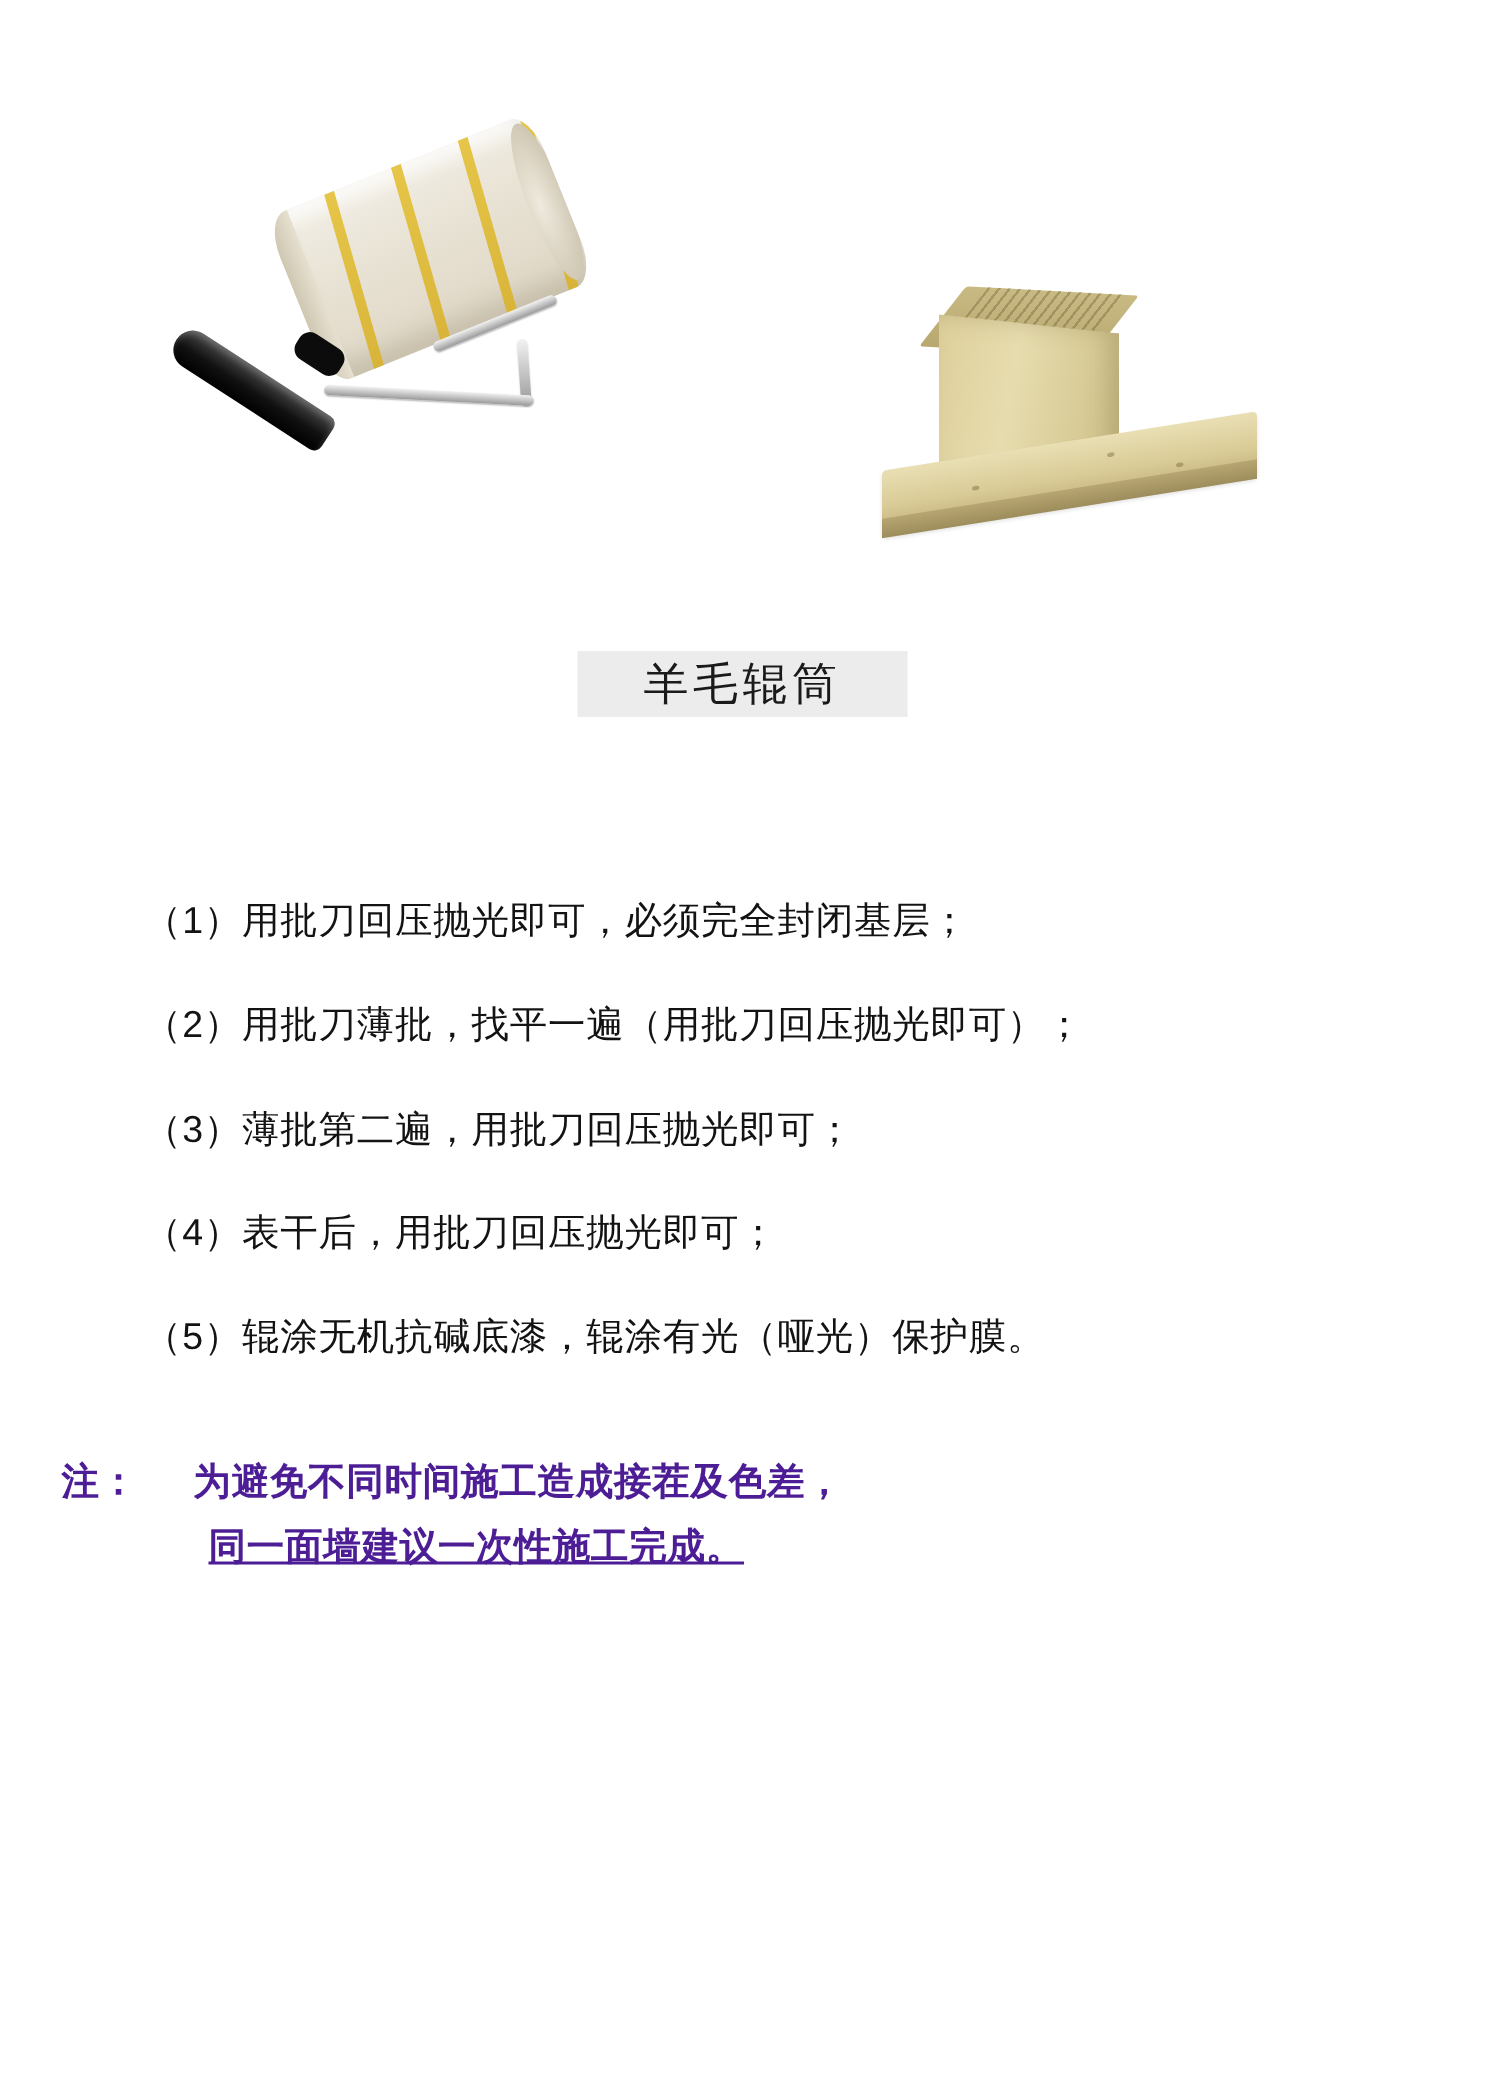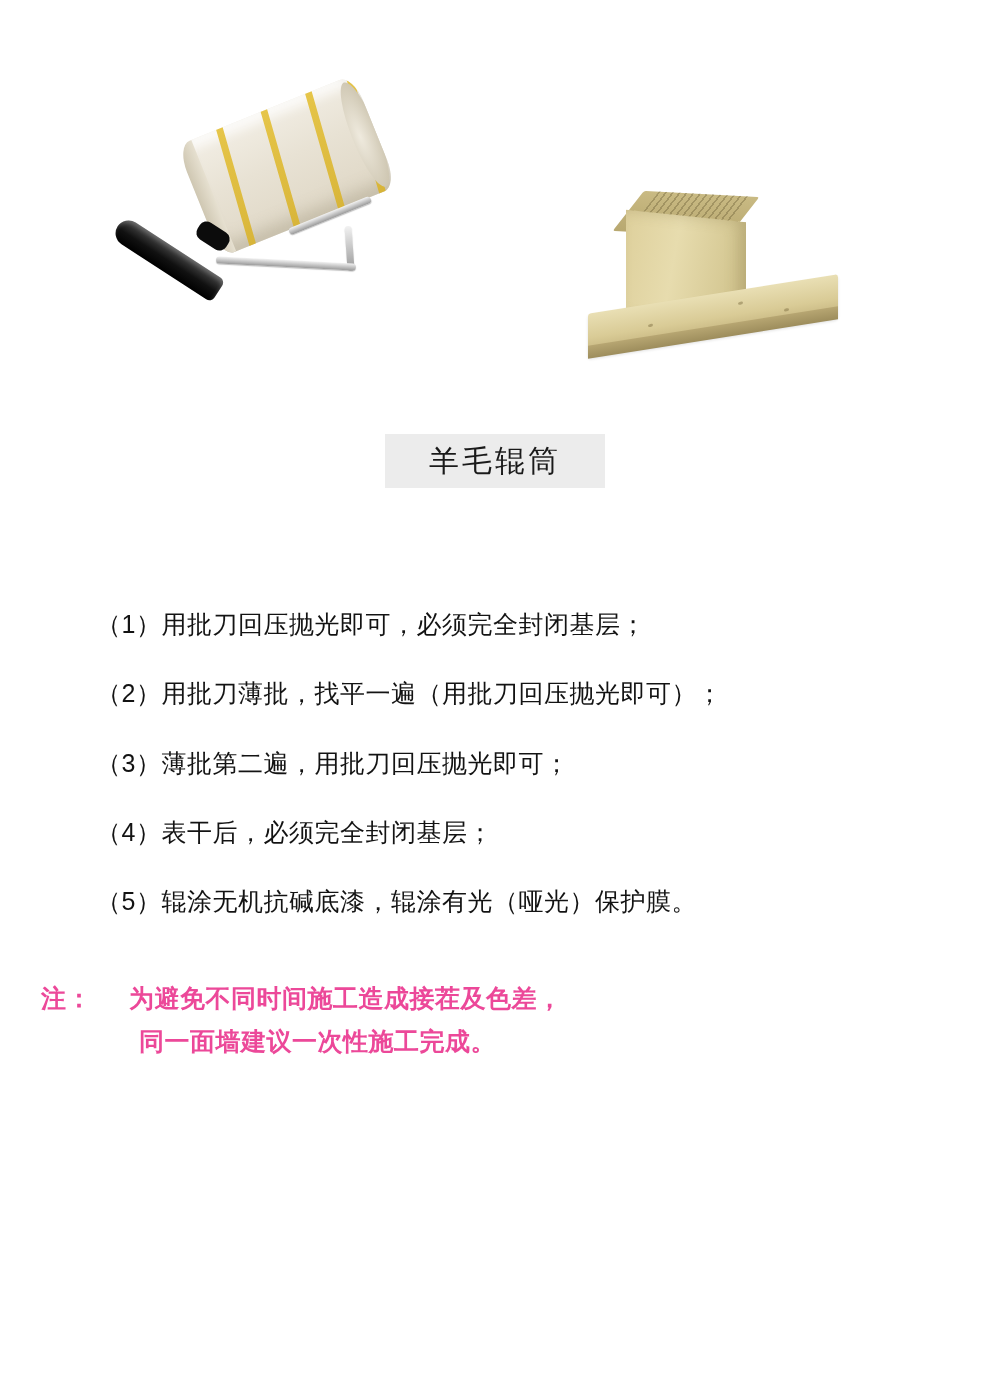--- a/index.html
+++ b/index.html
@@ -223,21 +223,21 @@
 
   
   .captions {
     margin-top: 46px;
     display: flex;
     justify-content: center;
     gap: 140px;
   }
   .caption {
     width: 220px;
-    height: 54px;
+    height: 44px;
     background: #ececec;
     display: flex;
     align-items: center;
     justify-content: center;
     font-size: 30px;
     letter-spacing: 3px;
     color: #1a1a1a;
   }
 
   
@@ -270,20 +270,21 @@
     font-size: 25px;
     font-weight: bold;
     line-height: 1.7;
     letter-spacing: .5px;
   }
   .note-line {
     display: block;
   }
   .note-indent {
     padding-left: 98px;
+    text-decoration: underline;
   }
 </style>
 </head>
 <body>
 
 <div class="page">
 
 
   <div class="products">
 
@@ -333,29 +334,29 @@
     <div class="step">
       <span class="step-num">（2）</span>
       <span class="step-text">用批刀薄批，找平一遍（用批刀回压抛光即可）；</span>
     </div>
     <div class="step">
       <span class="step-num">（3）</span>
       <span class="step-text">薄批第二遍，用批刀回压抛光即可；</span>
     </div>
     <div class="step">
       <span class="step-num">（4）</span>
-      <span class="step-text">表干后，必须完全封闭基层；</span>
+      <span class="step-text">表干后，用批刀回压抛光即可；</span>
     </div>
     <div class="step">
       <span class="step-num">（5）</span>
       <span class="step-text">辊涂无机抗碱底漆，辊涂有光（哑光）保护膜。</span>
     </div>
   </div>
 
-  <div class="note" style="color: #ec4899; padding-left: 41px;">
+  <div class="note" style="color: #4c1d95; padding-left: 41px;">
     <span class="note-line">
       <span>注：</span>
       <span style="display:inline-block;width:22px"></span>
       <span>为避免不同时间施工造成接茬及色差，</span>
     </span>
     <span class="note-line note-indent">同一面墙建议一次性施工完成。</span>
   </div>
 
 </div>
 

